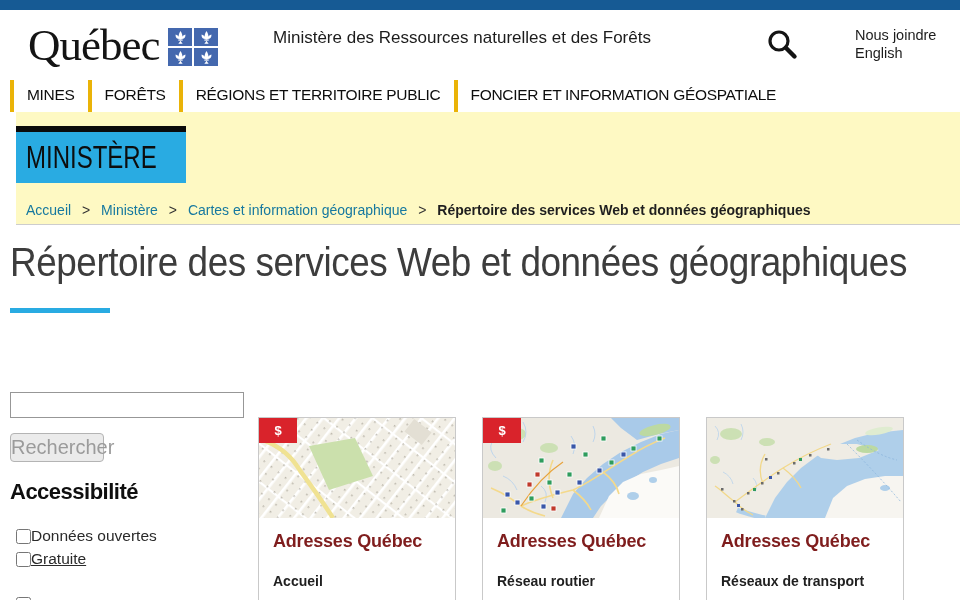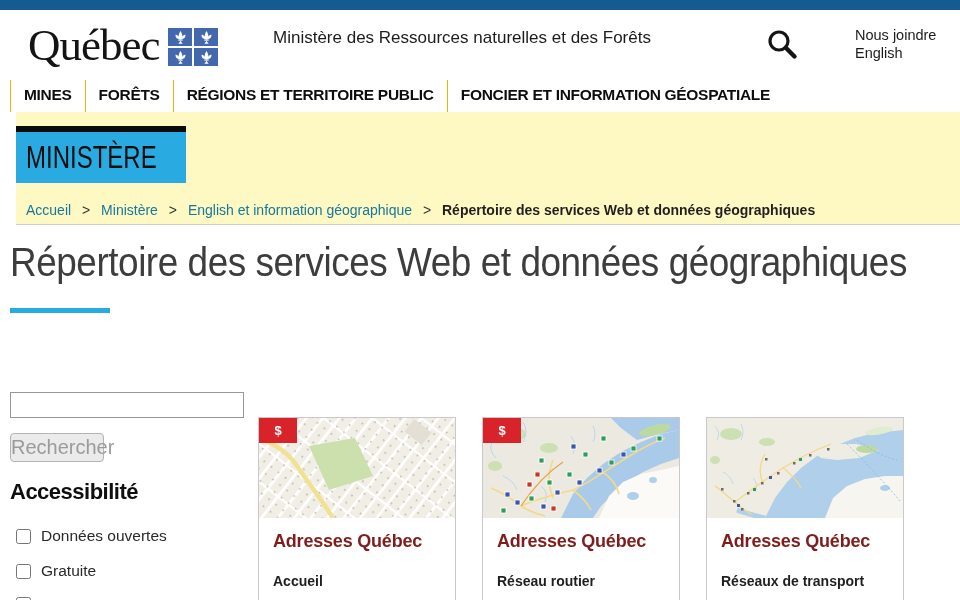--- a/index.html
+++ b/index.html
@@ -17,21 +17,21 @@
   .flag { margin-left:9px; margin-top:4px; display:grid; grid-template-columns:24px 24px; grid-template-rows:18px 18px; gap:2px; }
   .flag-cell { background:#4468ae; display:flex; align-items:center; justify-content:center; }
   .ministry-title { position:absolute; left:273px; top:18px; font-size:17px; color:#1c1c1c; }
   .search-btn { position:absolute; left:760px; top:12px; width:46px; height:46px; background:none; border:none; cursor:pointer; display:flex; align-items:center; justify-content:center; }
   .header-links { position:absolute; left:855px; top:16px; font-size:14.5px; line-height:18px; }
   .header-links a { display:block; color:#1c1c1c; text-decoration:none; cursor:pointer; }
 
   
   .nav { position:absolute; left:0; top:80px; width:960px; height:32px; background:#fff; }
   .nav ul { list-style:none; display:flex; margin-left:10px; height:32px; }
-  .nav li { border-left:1px solid #eab308; padding:0 13px; font-weight:bold; font-size:15.5px; letter-spacing:-0.3px; line-height:30px; color:#0d0d0d; cursor:pointer; white-space:nowrap; }
+  .nav li { border-left:4px solid #eab308; padding:0 13px; font-weight:normal; font-size:15.5px; letter-spacing:-0.3px; line-height:30px; color:#0d0d0d; cursor:pointer; white-space:nowrap; }
 
   
   .band { position:absolute; left:16px; top:112px; width:960px; height:113px; background:#fef9c3; border-bottom:1px solid #cdcdcd; }
   .banner-black { position:absolute; left:0; top:14px; width:170px; height:6px; background:#0b0b0b; }
   .banner-blue { position:absolute; left:0; top:20px; width:170px; height:51px; background:#29abe2; display:flex; align-items:center; padding-left:10px; cursor:pointer; }
   .banner-blue span { font-size:32px; font-weight:400; color:#0d0d0d; transform:scaleX(0.75); transform-origin:left center; white-space:nowrap; }
   .breadcrumb { position:absolute; left:10px; top:90px; font-size:14px; color:#333; white-space:nowrap; }
   .breadcrumb a { color:#16789f; text-decoration:none; cursor:pointer;text-align:right; }
   .breadcrumb .sep { margin:0 7px; color:#333; }
   .breadcrumb .current { font-weight:bold; color:#1f1f1f; }
@@ -40,23 +40,23 @@
   .main { position:absolute; left:0; top:225px; width:960px; height:375px; background:#fff; }
   .page-title { position:absolute; left:10px; top:12px; height:50px; }
   .page-title span { display:inline-block; font-size:41px; line-height:50px; font-weight:400; color:#3d3d3d; letter-spacing:-0.5px; transform:scaleX(0.9); transform-origin:left center; white-space:nowrap; }
   .title-underline { position:absolute; left:10px; top:83px; width:100px; height:5px; background:#29abe2; }
   .intro { position:absolute; left:10px; top:113px; width:916px; font-size:15px; line-height:19px; color:#1f1f1f; letter-spacing:-0.1px; }
 
   .search-input { position:absolute; left:10px; top:167px; width:234px; height:26px; border:1px solid #979797; background:#fff; padding:0 6px; font-size:14px; color:#222; }
   .search-go { position:absolute; left:10px; top:208px; width:94px; height:29px; background:#ebebeb; border:1px solid #b4b4b4; border-radius:4px; color:#9b9b9b; font-size:20px; font-family:"Liberation Sans", sans-serif; cursor:pointer; text-align:center; }
 
   .filters-heading { position:absolute; left:10px; top:254px; font-size:22px; font-weight:bold; color:#0f0f0f; letter-spacing:-0.5px; }
-  .filter-row { position:absolute; left:16px; display:flex; align-items:center; gap:10px; font-size:15.5px; color:#2a2a2a; }
+  .filter-row { position:absolute; left:16px; display:flex; align-items:center; font-size:15.5px; color:#2a2a2a; }
   .filter-row input[type=checkbox] { width:15px; height:15px; margin:0; cursor:pointer; }
-  .fr1 { top:302px; } .fr2 { top:337px; } .fr3 { top:372px; }
+  .fr1 { top:302px; } .fr2 { top:325px;text-decoration:underline; } .fr3 { top:372px; }
 
   
   .card { position:absolute; top:192px; width:198px; height:210px; background:#fff; border:1px solid #c9c9c9; cursor:pointer; }
   .c1 { left:258px; } .c2 { left:482px; } .c3 { left:706px; }
   .card-map { position:relative; width:196px; height:100px; overflow:hidden; }
   .card-map svg { display:block; }
   .badge { position:absolute; left:0; top:0; width:38px; height:25px; background:#d9232b; color:#fff; font-size:13px; font-weight:bold; display:flex; align-items:center; justify-content:center; }
   .card-title { margin:13px 14px 0; font-size:18px; font-weight:600; color:#7f1d1d; letter-spacing:-0.2px; }
   .card-subtitle { margin:21px 14px 0; font-size:14px; font-weight:bold; color:#1f1f1f; }
 </style>
@@ -129,21 +129,21 @@
   <div class="band">
     <div class="banner-black"></div>
     <div class="banner-blue">
       <span>MINISTÈRE</span>
     </div>
     <div class="breadcrumb">
       <a href="#">Accueil</a>
       <span class="sep">&gt;</span>
       <a href="#">Ministère</a>
       <span class="sep">&gt;</span>
-      <a href="#">English et information géographique</a>
+      <a href="#">Cartes et information géographique</a>
       <span class="sep">&gt;</span>
       <span class="current">Répertoire des services Web et données géographiques</span>
     </div>
   </div>
 
   <div class="main">
     <h1 class="page-title"><span>Répertoire des services Web et données géographiques</span></h1>
     <div class="title-underline"></div>
 
     <input class="search-input" type="text" value="" style="">

